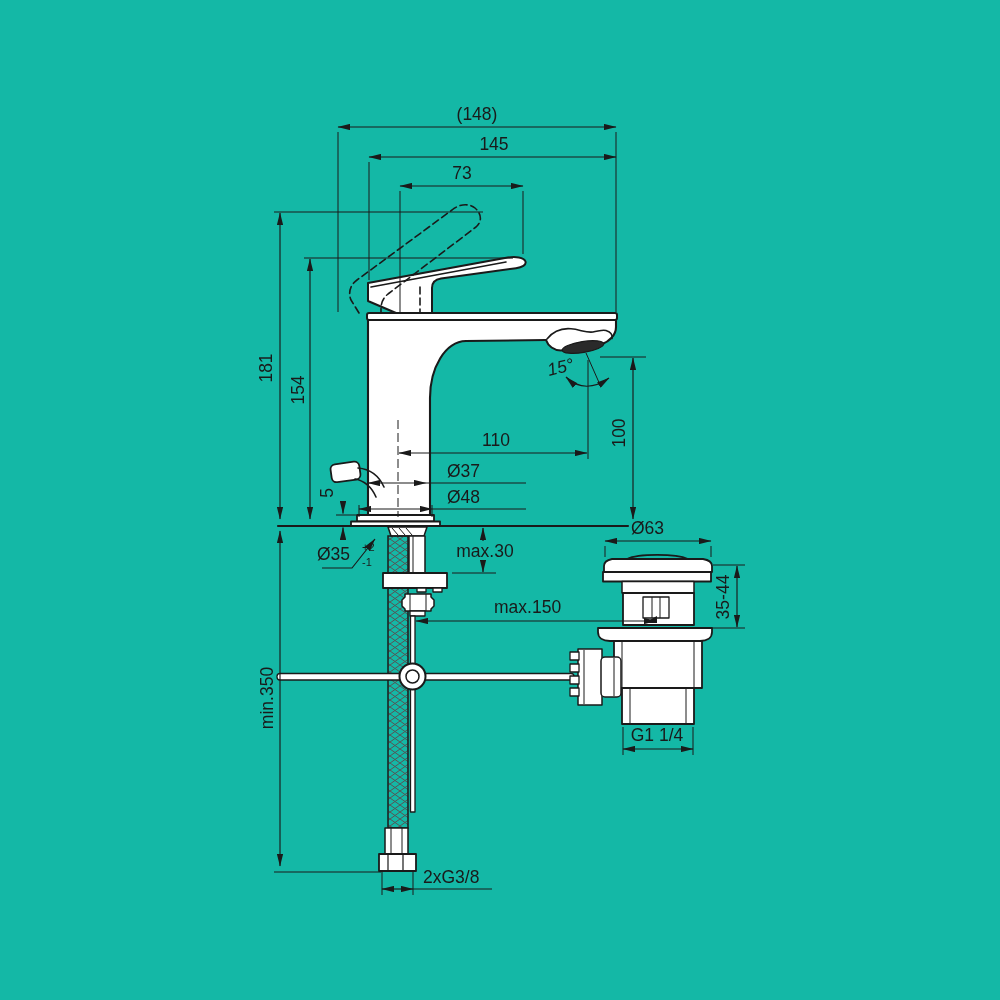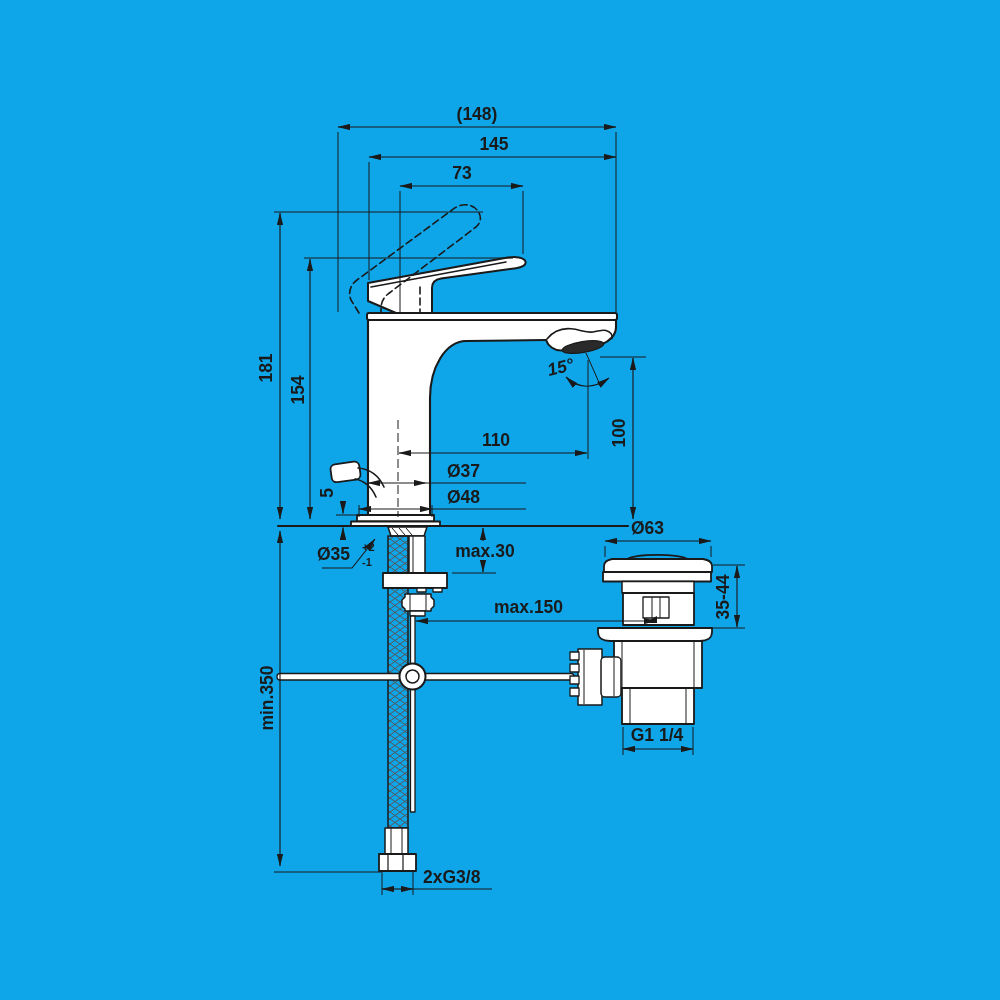--- a/index.html
+++ b/index.html
@@ -1,16 +1,16 @@
 <!DOCTYPE html>
 <html><head>
 <meta charset="utf-8">
 <style>
   html,body{margin:0;padding:0;background:#fff;}
-  .stage{position:relative;width:1000px;height:1000px;background:#0ea5e9;overflow:hidden;font-weight:bold;}
+  .stage{position:relative;width:1000px;height:1000px;background:#14b8a6;overflow:hidden;}
   svg{position:absolute;inset:0;}
   .ow{fill:#fff;stroke:#1a1a1a;stroke-width:2;stroke-linejoin:round;stroke-linecap:round;}
   .ow18{fill:#fff;stroke:#1a1a1a;stroke-width:1.8;stroke-linejoin:round;}
   .ow15{fill:#fff;stroke:#1a1a1a;stroke-width:1.5;stroke-linejoin:round;}
   .ow13{fill:#fff;stroke:#1a1a1a;stroke-width:1.3;stroke-linejoin:round;}
   .ln2{fill:none;stroke:#1a1a1a;stroke-width:2.1;stroke-linejoin:round;stroke-linecap:round;}
   .ln16{fill:none;stroke:#1a1a1a;stroke-width:1.6;stroke-linecap:round;}
   .ln12{fill:none;stroke:#1a1a1a;stroke-width:1.2;}
   .ln1{fill:none;stroke:#1a1a1a;stroke-width:1;}
   .dash{fill:none;stroke:#1a1a1a;stroke-width:1.6;stroke-dasharray:7 4;stroke-linejoin:round;stroke-linecap:round;}

